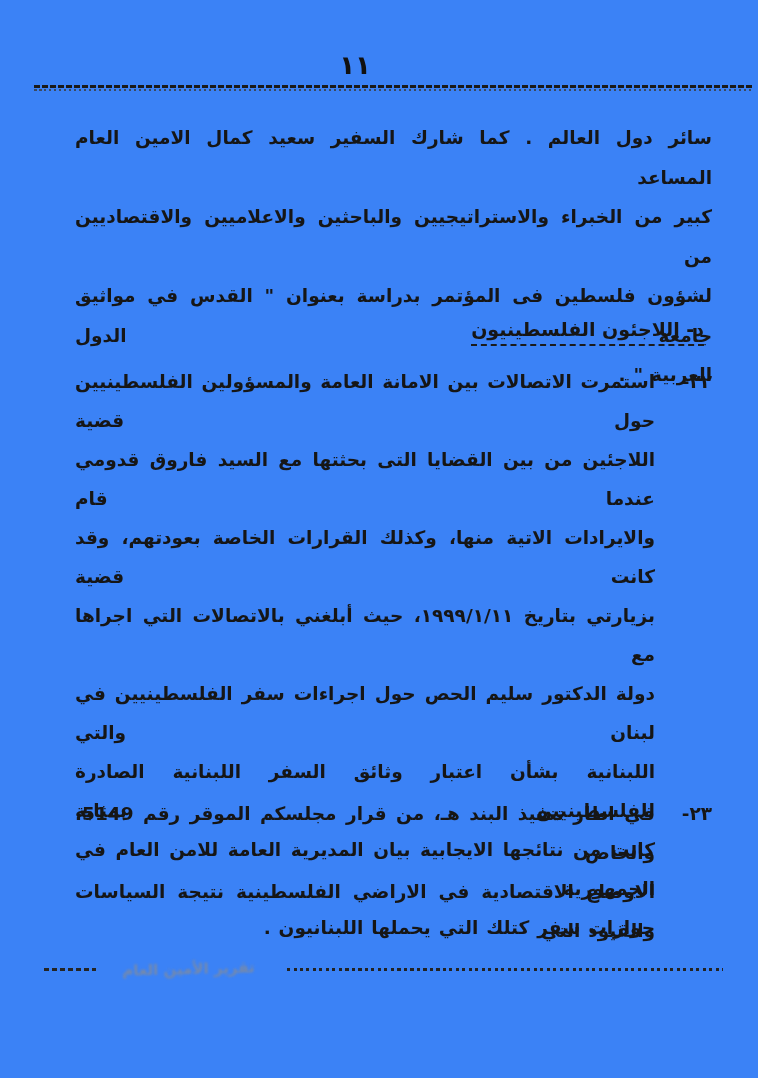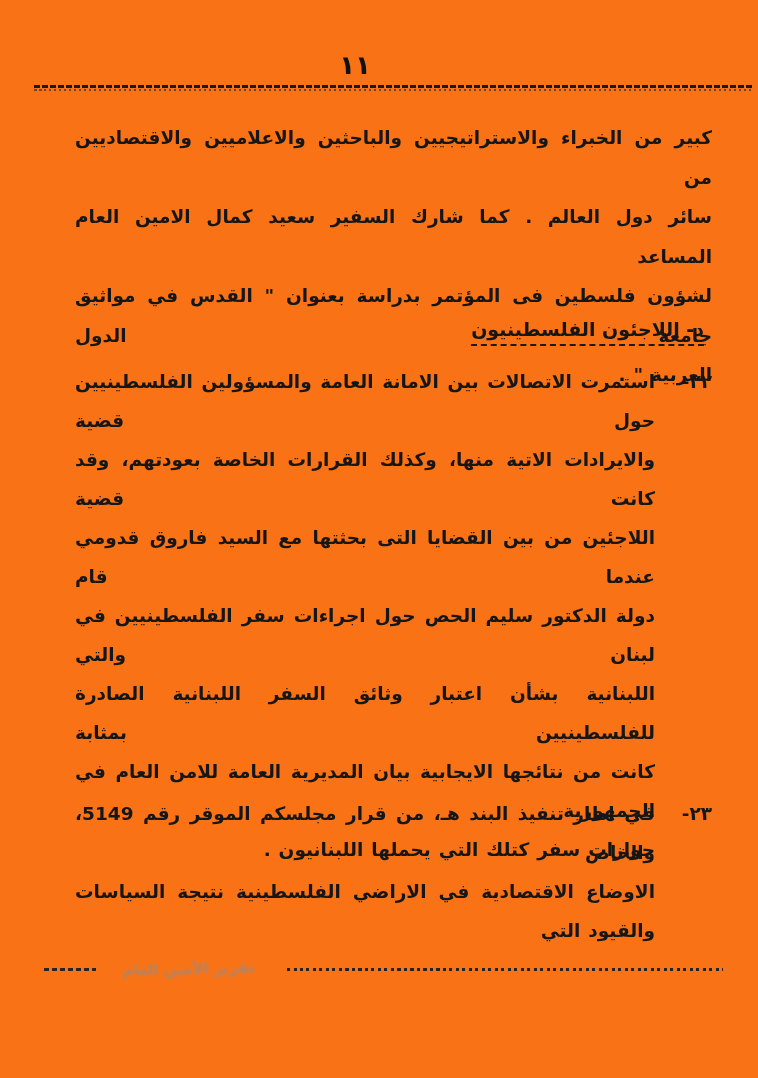--- a/index.html
+++ b/index.html
@@ -4,21 +4,21 @@
 <style>
   html, body {
     margin: 0;
     padding: 0;
     background: #ffffff;
   }
   .page {
     position: relative;
     width: 758px;
     height: 1078px;
-    background: #f97316;
+    background: #3b82f6;
     font-family: "DejaVu Sans", sans-serif;
     color: #161616;
     direction: rtl;
     overflow: hidden;
   }
 
   
   .page-number {
     position: absolute;
     top: 50px;
@@ -143,36 +143,37 @@
 <div class="page">
 
   <div class="page-number">١١</div>
 
   <div class="header-rule">
     <div class="rule-a"></div>
     <div class="rule-b"></div>
   </div>
 
   <div class="para1">
+      <div class="tline">سائر دول العالم . كما شارك السفير سعيد كمال الامين العام المساعد</div>
       <div class="tline">كبير من الخبراء والاستراتيجيين والباحثين والاعلاميين والاقتصاديين من</div>
-      <div class="tline">سائر دول العالم . كما شارك السفير سعيد كمال الامين العام المساعد</div>
       <div class="tline">لشؤون فلسطين فى المؤتمر بدراسة بعنوان " القدس في مواثيق جامعة الدول</div>
       <div class="tline last">العربية " .</div>
     </div>
 
   <div class="heading heading-d">
     <span class="hd">د- اللاجئون الفلسطينيون</span>
   </div>
 
   <div class="item item22">
     <div class="item-num">٢٢-</div>
     <div class="item-body">
         <div class="tline">استمرت الاتصالات بين الامانة العامة والمسؤولين الفلسطينيين حول قضية</div>
+        <div class="tline">اللاجئين من بين القضايا التى بحثتها مع السيد فاروق قدومي عندما قام</div>
         <div class="tline">والايرادات الاتية منها، وكذلك القرارات الخاصة بعودتهم، وقد كانت قضية</div>
-        <div class="tline">اللاجئين من بين القضايا التى بحثتها مع السيد فاروق قدومي عندما قام</div>
+        <div class="tline">بزيارتي بتاريخ ١٩٩٩/١/١١، حيث أبلغني بالاتصالات التي اجراها مع</div>
         <div class="tline">دولة الدكتور سليم الحص حول اجراءات سفر الفلسطينيين في لبنان والتي</div>
         <div class="tline">اللبنانية بشأن اعتبار وثائق السفر اللبنانية الصادرة للفلسطينيين بمثابة</div>
         <div class="tline">كانت من نتائجها الايجابية بيان المديرية العامة للامن العام في الجمهورية</div>
         <div class="tline last">جوازات سفر كتلك التي يحملها اللبنانيون .</div>
       </div>
   </div>
 
 
   <div class="item item23">
     <div class="item-num">٢٣-</div>

